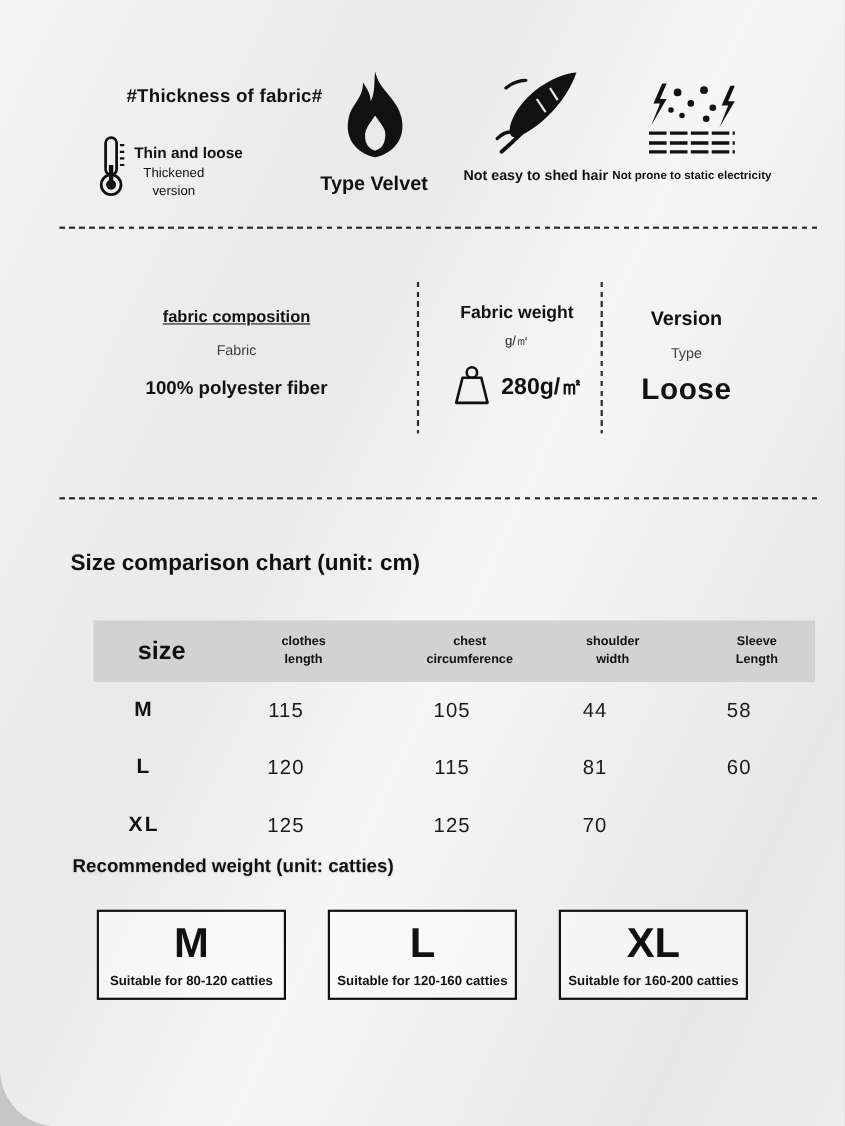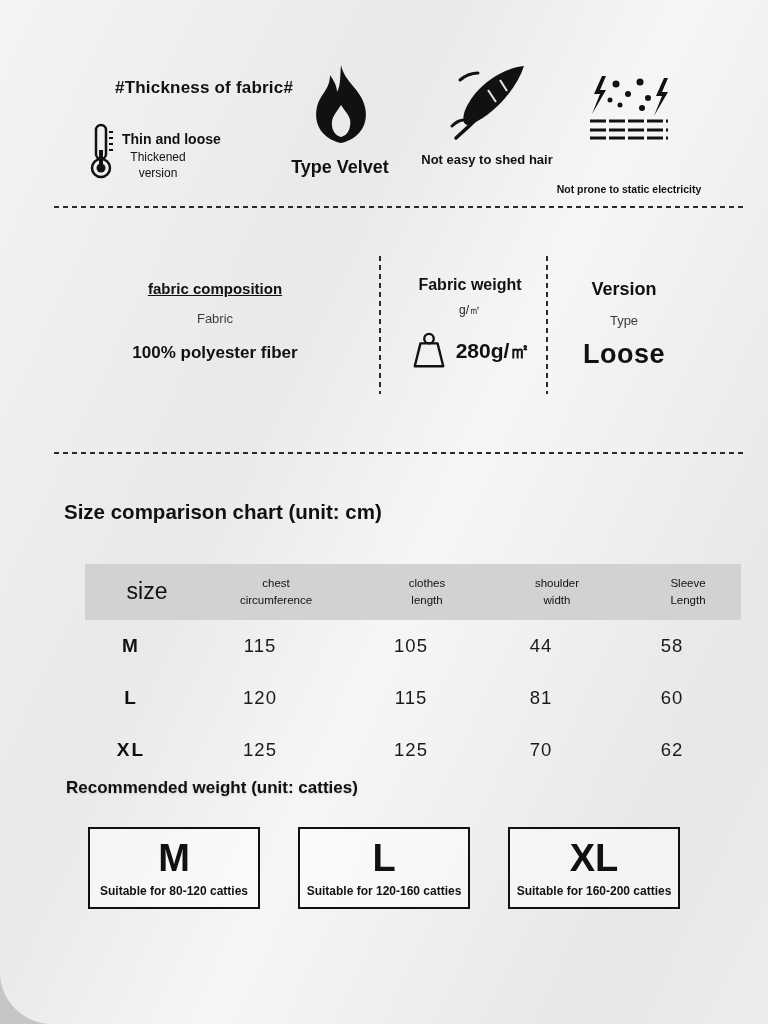--- a/index.html
+++ b/index.html
@@ -22,21 +22,21 @@
   .thickness-title{left:84px;top:78px;font-size:17px;font-weight:bold;letter-spacing:.2px;margin-left:31px;}
   .thermo-icon{left:86px;top:122px;width:30px;height:58px;}
   .thickness-text{left:122px;top:131px;width:86px;}
   .thickness-line1{font-weight:bold;font-size:14px;white-space:nowrap;}
   .thickness-sub{font-size:12px;margin-top:3px;text-align:center;width:72px;line-height:1.3;}
   .flame-icon{left:303px;top:63px;width:74px;height:84px;}
   .warm-label{left:268px;top:157px;width:144px;font-size:18px;font-weight:bold;}
   .feather-icon{left:444px;top:60px;width:85px;height:85px;}
   .shed-label{left:400px;top:152px;width:174px;font-size:13px;font-weight:bold;}
   .static-icon{left:586px;top:74px;width:86px;height:66px;}
-  .static-label{left:543px;top:154px;width:172px;font-size:10.5px;font-weight:bold;margin-top:29px;}
+  .static-label{left:543px;top:154px;width:172px;font-size:10.5px;font-weight:bold;}
 
   .hr-dash{height:2px;background:repeating-linear-gradient(90deg,#2b2b2b 0 5px,transparent 5px 9px);}
   .hr1{left:54px;top:206px;width:690px;}
   .hr2{left:54px;top:452px;width:690px;}
   .v-dash{width:2px;background:repeating-linear-gradient(180deg,#2b2b2b 0 5px,transparent 5px 9px);}
   .vd1{left:379px;top:256px;height:138px;}
   .vd2{left:546px;top:256px;height:138px;}
 
   
   .spec{text-align:center;}
@@ -53,21 +53,21 @@
   .spec-version{left:550px;top:279px;width:148px;}
   .spec-version .spec-title{font-size:18px;font-weight:bold;}
   .spec-version .spec-sub{font-size:13px;color:#3c3c3c;margin-top:13px;}
   .spec-version .spec-value{font-size:27px;font-weight:bold;margin-top:11px;letter-spacing:.5px;}
 
   
   .chart-title{left:64px;top:500px;font-size:20.5px;font-weight:bold;}
   .size-table{left:85px;top:564px;width:656px;}
   .t-row{display:grid;grid-template-columns:92px 166px 136px 124px 138px;}
   .t-head{background:var(--table-header-bg,#d2d2d2);height:56px;}
-  .t-head .t-cell{display:flex;align-items:center;justify-content:center;font-weight:normal;font-size:11.5px;line-height:1.45;white-space:pre-line;text-align:center;margin-left:32px;}
+  .t-head .t-cell{display:flex;align-items:center;justify-content:center;font-weight:bold;font-size:11.5px;line-height:1.45;white-space:pre-line;text-align:center;margin-left:32px;}
   .t-head .t-cell-size{font-size:23px;}
   .t-body-row{height:52px;}
   .t-body-row .t-cell{display:flex;align-items:center;justify-content:center;}
   .row-label{font-size:19px;font-weight:bold;letter-spacing:2px;}
   .cell-value{font-size:18.5px;font-weight:500;letter-spacing:1px;color:#1a1a1a;}
 
   
   .rec-title{left:66px;top:778px;font-size:17px;font-weight:bold;text-shadow:0 1px 2px rgba(0,0,0,.15);}
   .rec-boxes{left:0;top:827px;width:768px;display:flex;justify-content:center;gap:38px;}
   .rec-box{width:172px;height:82px;border:2px solid #101010;background:rgba(253,253,253,.55);
@@ -175,24 +175,24 @@
     <div class="spec-value">Loose</div>
   </div>
 
   <div class="abs hr-dash hr2"></div>
 
   <div class="abs chart-title">Size comparison chart (unit: cm)</div>
 
   <div class="abs size-table">
     <div class="t-row t-head">
       <div class="t-cell t-cell-size">size</div>
+      <div class="t-cell">clothes
+length</div>
       <div class="t-cell">chest
 circumference</div>
-      <div class="t-cell">clothes
-length</div>
       <div class="t-cell">shoulder
 width</div>
       <div class="t-cell">Sleeve
 Length</div>
     </div>
     <div class="t-row t-body-row">
       <div class="t-cell row-label">M</div>
       <div class="t-cell cell-value">115</div>
       <div class="t-cell cell-value">105</div>
       <div class="t-cell cell-value">44</div>
@@ -203,21 +203,20 @@
       <div class="t-cell cell-value">120</div>
       <div class="t-cell cell-value">115</div>
       <div class="t-cell cell-value">81</div>
       <div class="t-cell cell-value">60</div>
     </div>
     <div class="t-row t-body-row">
       <div class="t-cell row-label">XL</div>
       <div class="t-cell cell-value">125</div>
       <div class="t-cell cell-value">125</div>
       <div class="t-cell cell-value">70</div>
-      <div class="t-cell cell-value">62</div>
     </div>
   </div>
 
   <div class="abs rec-title">Recommended weight (unit: catties)</div>
 
   <div class="abs rec-boxes">
     <div class="rec-box">
       <div class="rec-size">M</div>
       <div class="rec-range">Suitable for 80-120 catties</div>
     </div>

